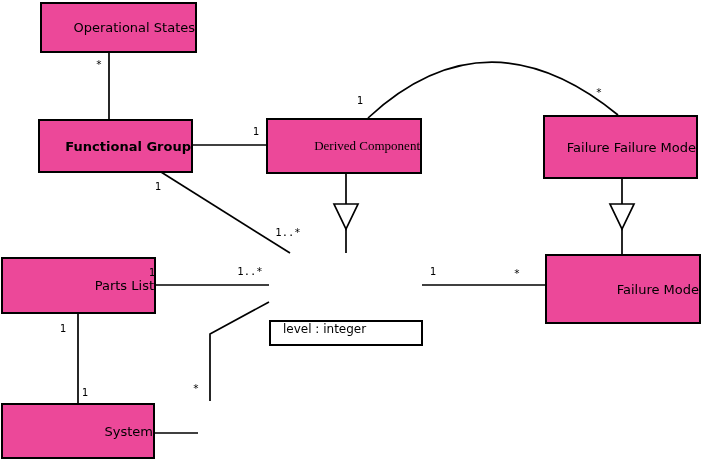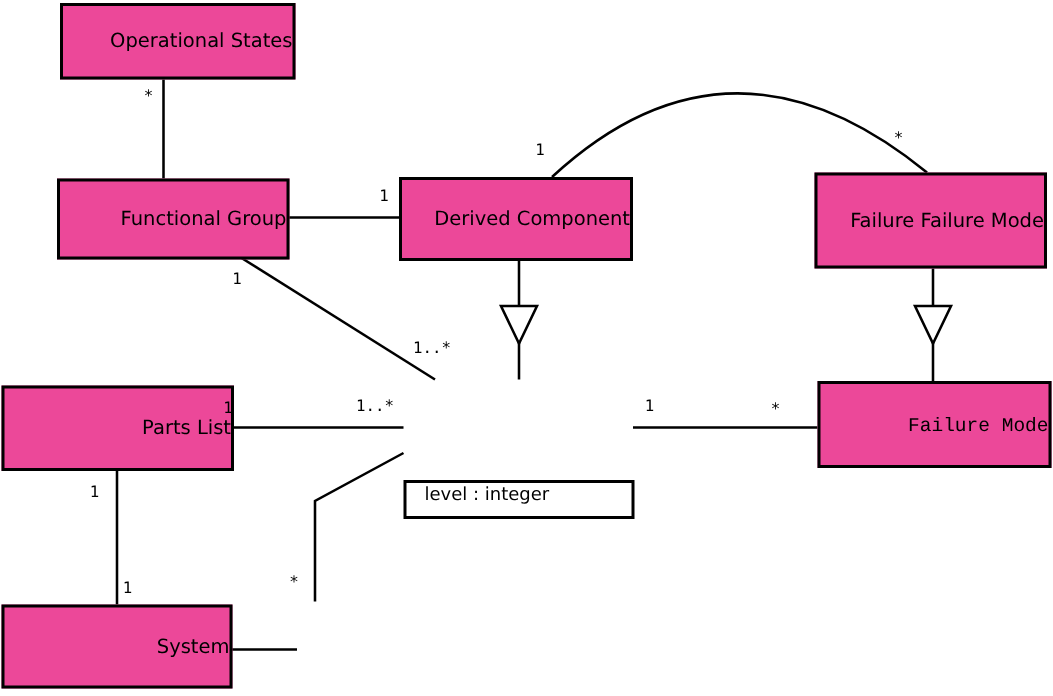--- a/index.html
+++ b/index.html
@@ -97,41 +97,41 @@
 
     <line x1="154" y1="433" x2="198" y2="433"></line>
 
     <polyline points="269,302 210,334 210,401"></polyline>
   </svg>
 
   <div class="uml-box" style="left:40px; top:2px; width:157px; height:51px;">
     <span>Operational States</span>
   </div>
 
-  <div class="uml-box" style="left:38px; top:119px; width:155px; height:54px;">
+  <div class="uml-box" style="left:38px; top:119px; width:155px; height:54px;font-weight:bold;">
     <span>Functional Group</span>
   </div>
 
-  <div class="uml-box" style="left:266px; top:118px; width:156px; height:56px;">
+  <div class="uml-box" style="left:266px; top:118px; width:156px; height:56px;font-family:Liberation Serif, serif;">
     <span>Derived Component</span>
   </div>
 
   <div class="uml-box" style="left:543px; top:115px; width:155px; height:64px;">
     <span>Failure Failure Mode</span>
   </div>
 
   <div class="uml-box" style="left:1px; top:257px; width:155px; height:57px;padding-left:16px;">
     <span>Parts List</span>
   </div>
 
   <div class="uml-attr-box" style="left:269px; top:320px; width:154px; height:26px;">
     <span>level : integer</span>
   </div>
 
-  <div class="uml-box" style="left:545px; top:254px; width:156px; height:58px;font-family:Liberation Mono, monospace;">
+  <div class="uml-box" style="left:545px; top:254px; width:156px; height:70px;">
     <span>Failure Mode</span>
   </div>
 
   <div class="uml-box" style="left:1px; top:403px; width:154px; height:56px;">
     <span>System</span>
   </div>
 
 
   <span class="mult-label" style="left:99px; top:64px;">*</span>
 

